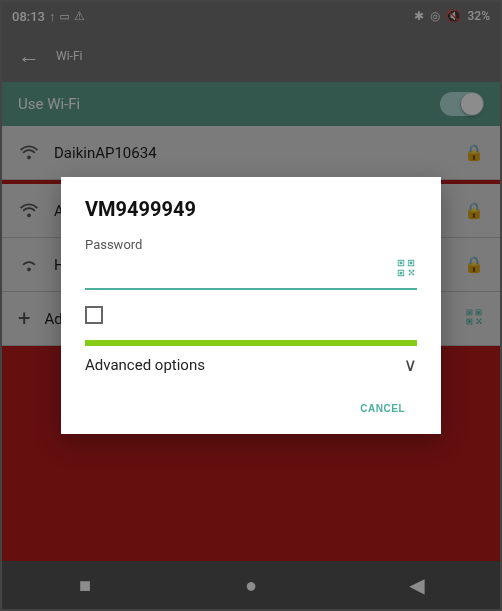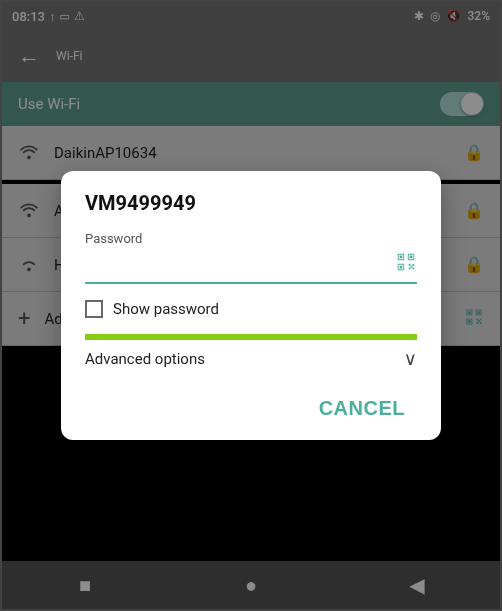--- a/index.html
+++ b/index.html
@@ -9,21 +9,21 @@
       background: #888;
       font-family: 'Roboto', Arial, sans-serif;
       overflow: hidden;
       position: relative;
     }
 
     
     .phone-shell {
       width: 502px;
       height: 611px;
-      background: #000000;
+      background: #b91c1c;
       position: relative;
       border: 2px solid #444;
     }
 
     
     .status-bar {
       height: 28px;
       background: #757575;
       display: flex;
       align-items: center;
@@ -117,21 +117,21 @@
       top: 0; left: 0; right: 0; bottom: 0;
       background: rgba(0,0,0,0.45);
       display: flex;
       align-items: center;
       justify-content: center;
       z-index: 10;
     }
 
     .dialog {
       background: white;
-      border-radius: 12px;
+      border-radius: 0;
       width: 380px;
       padding: 20px 24px 0 24px;
       box-shadow: 0 8px 24px rgba(0,0,0,0.3);
     }
 
     .dialog-title {
       font-size: 20px;
       font-weight: 700;
       color: #111;
       margin-bottom: 16px;
@@ -211,21 +211,21 @@
       display: flex;
       justify-content: flex-end;
       gap: 8px;
       padding: 12px 0;
     }
 
     .btn-cancel {
       background: none;
       border: none;
       color: #4caf9e;
-      font-size: 20px;
+      font-size: 10px;
       font-weight: 700;
       text-transform: uppercase;
       cursor: pointer;
       padding: 8px 12px;
       letter-spacing: 0.5px;
     }
 
     .btn-connect {
       background: none;
       border: none;
@@ -333,21 +333,20 @@
         <input class="dialog-input" type="password" value="" style="">
         <span class="qr-icon">
           <svg width="22" height="22" viewBox="0 0 24 24" fill="#4caf9e">
             <path d="M3 3h7v7H3V3zm1 1v5h5V4H4zm1 1h3v3H5V5zM3 14h7v7H3v-7zm1 1v5h5v-5H4zm1 1h3v3H5v-3zM14 3h7v7h-7V3zm1 1v5h5V4h-5zm1 1h3v3h-3V5zm-1 9h2v2h-2v-2zm2 2h2v2h-2v-2zm2-2h2v2h-2v-2zm-4 4h2v2h-2v-2zm4 0h2v2h-2v-2z"></path>
           </svg>
         </span>
       </div>
 
       <div class="show-password-row">
         <div class="checkbox"></div>
-        <span class="show-password-label">Show password</span>
       </div>
 
       <div class="advanced-row">
         <span class="advanced-label">Advanced options</span>
         <span class="chevron-down">∨</span>
       </div>
 
       <div class="dialog-buttons">
         <button class="btn-cancel">CANCEL</button>
       </div>

